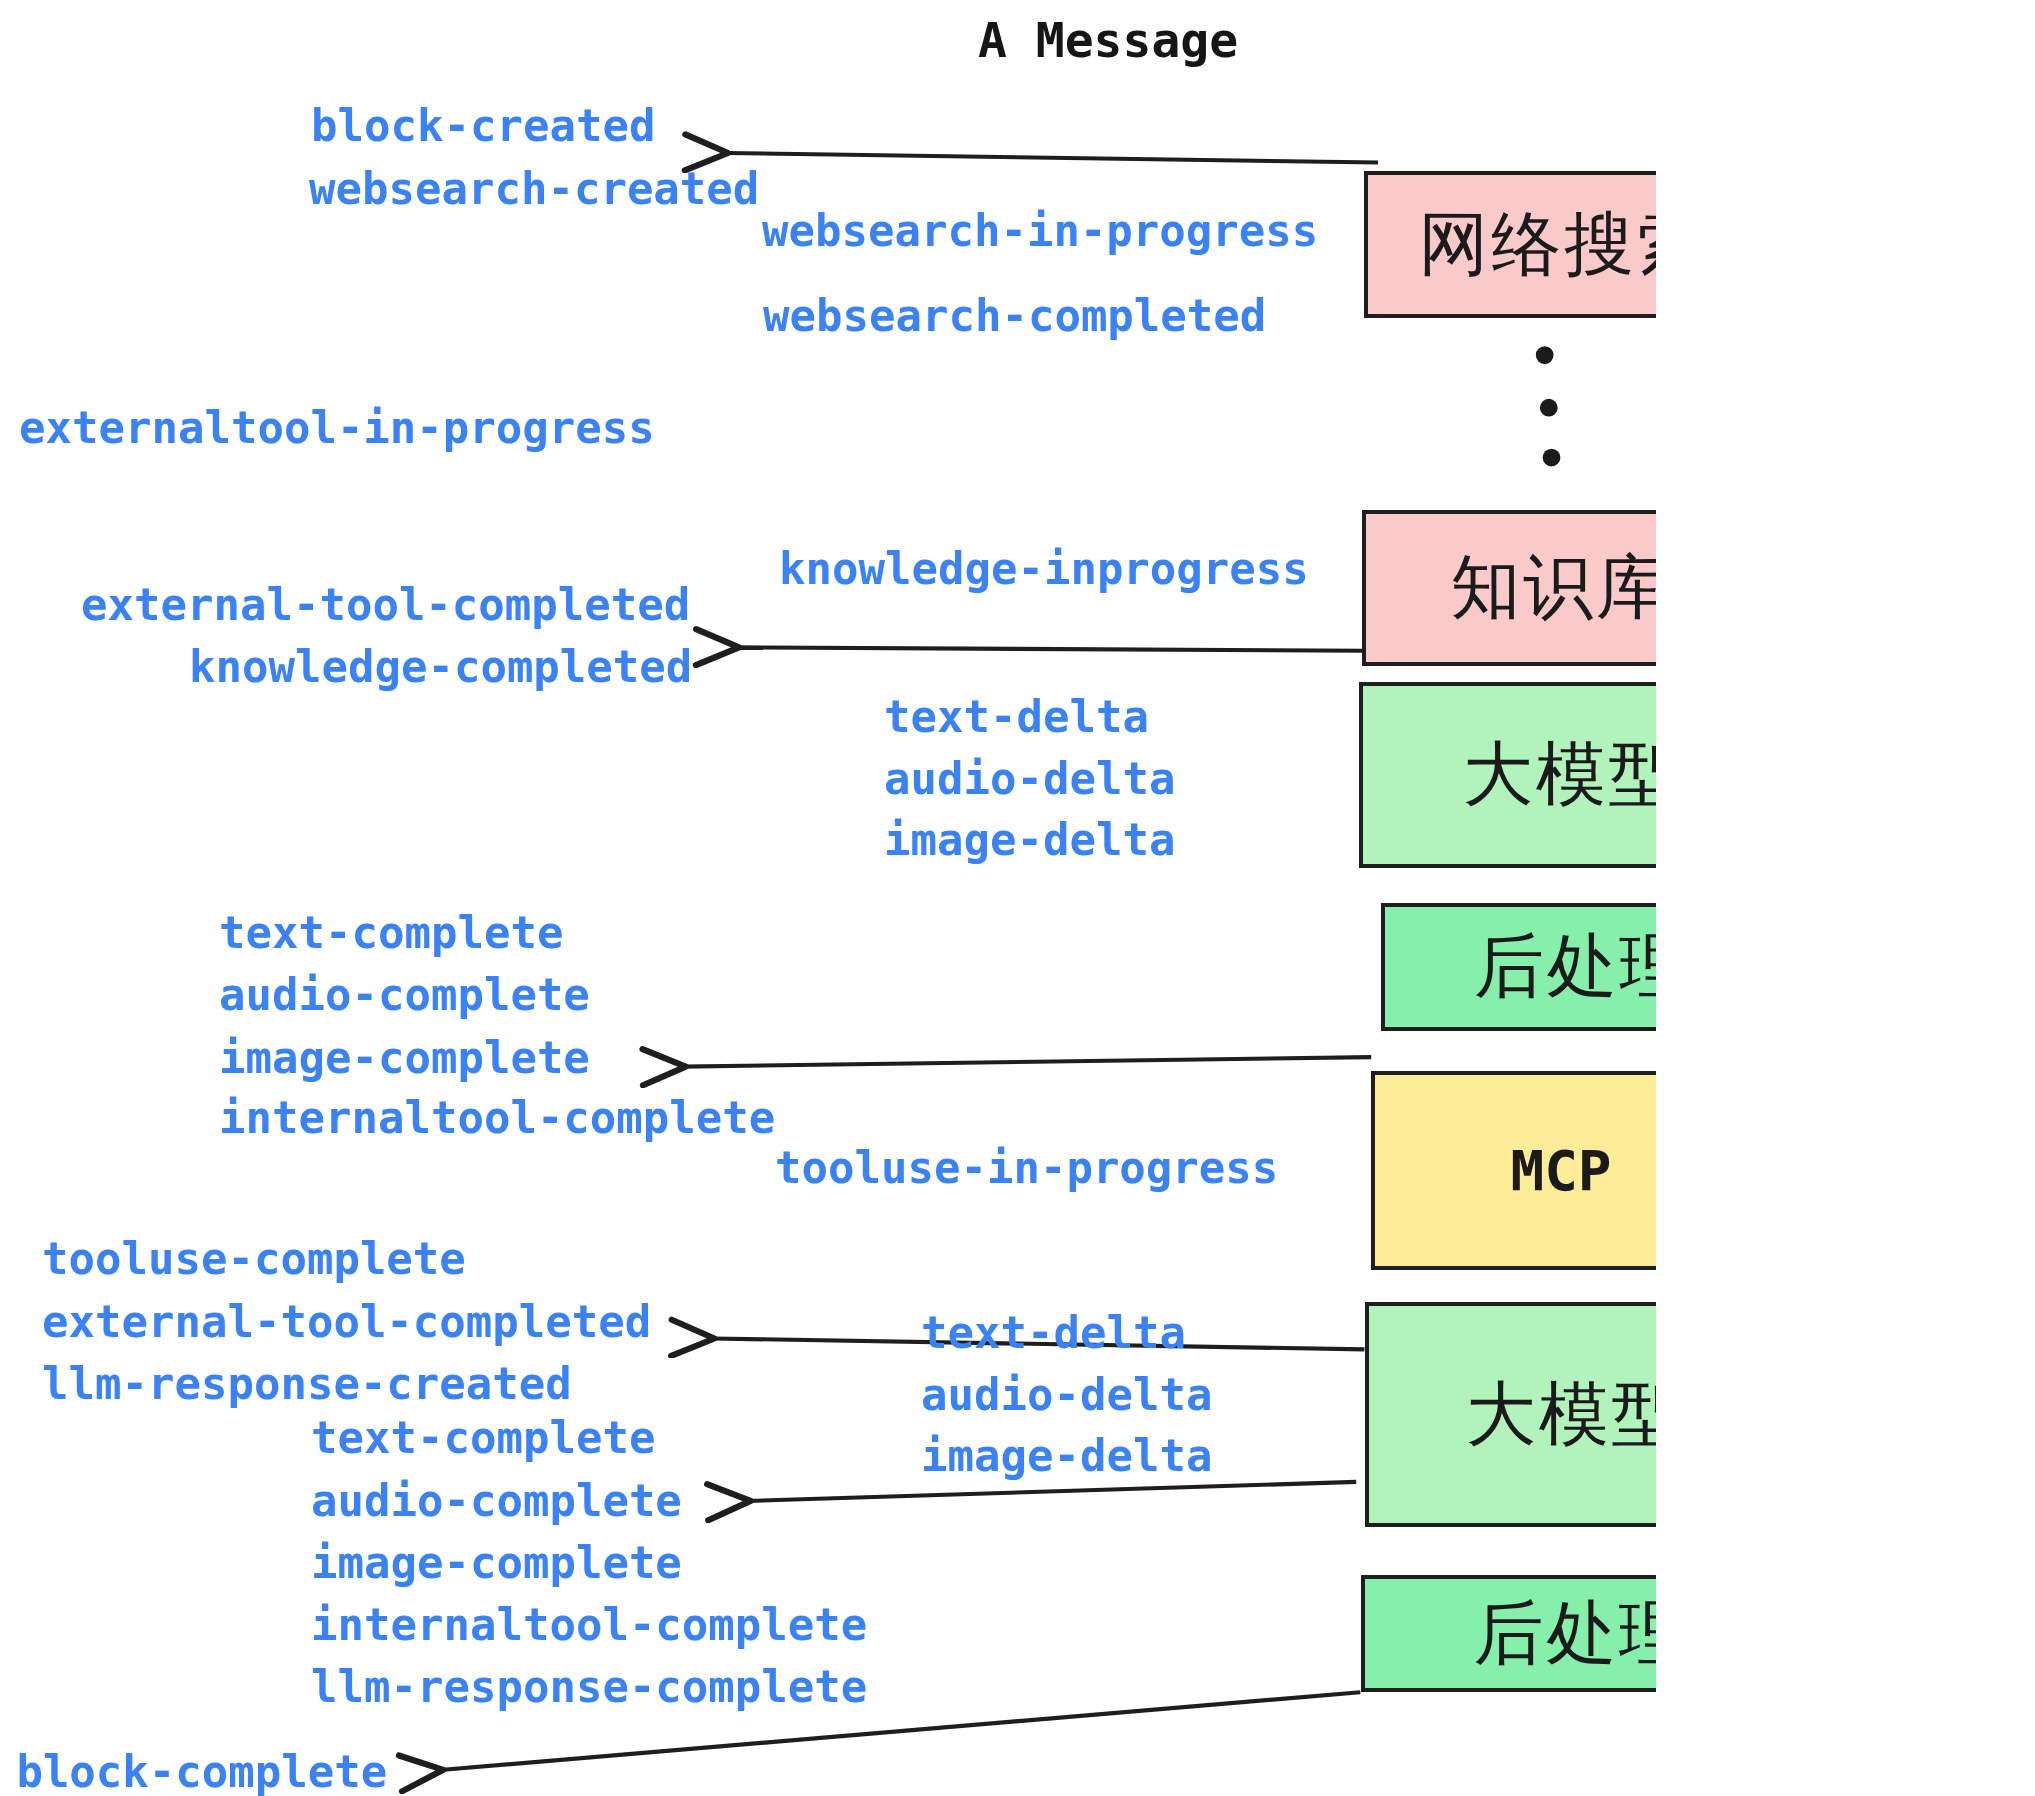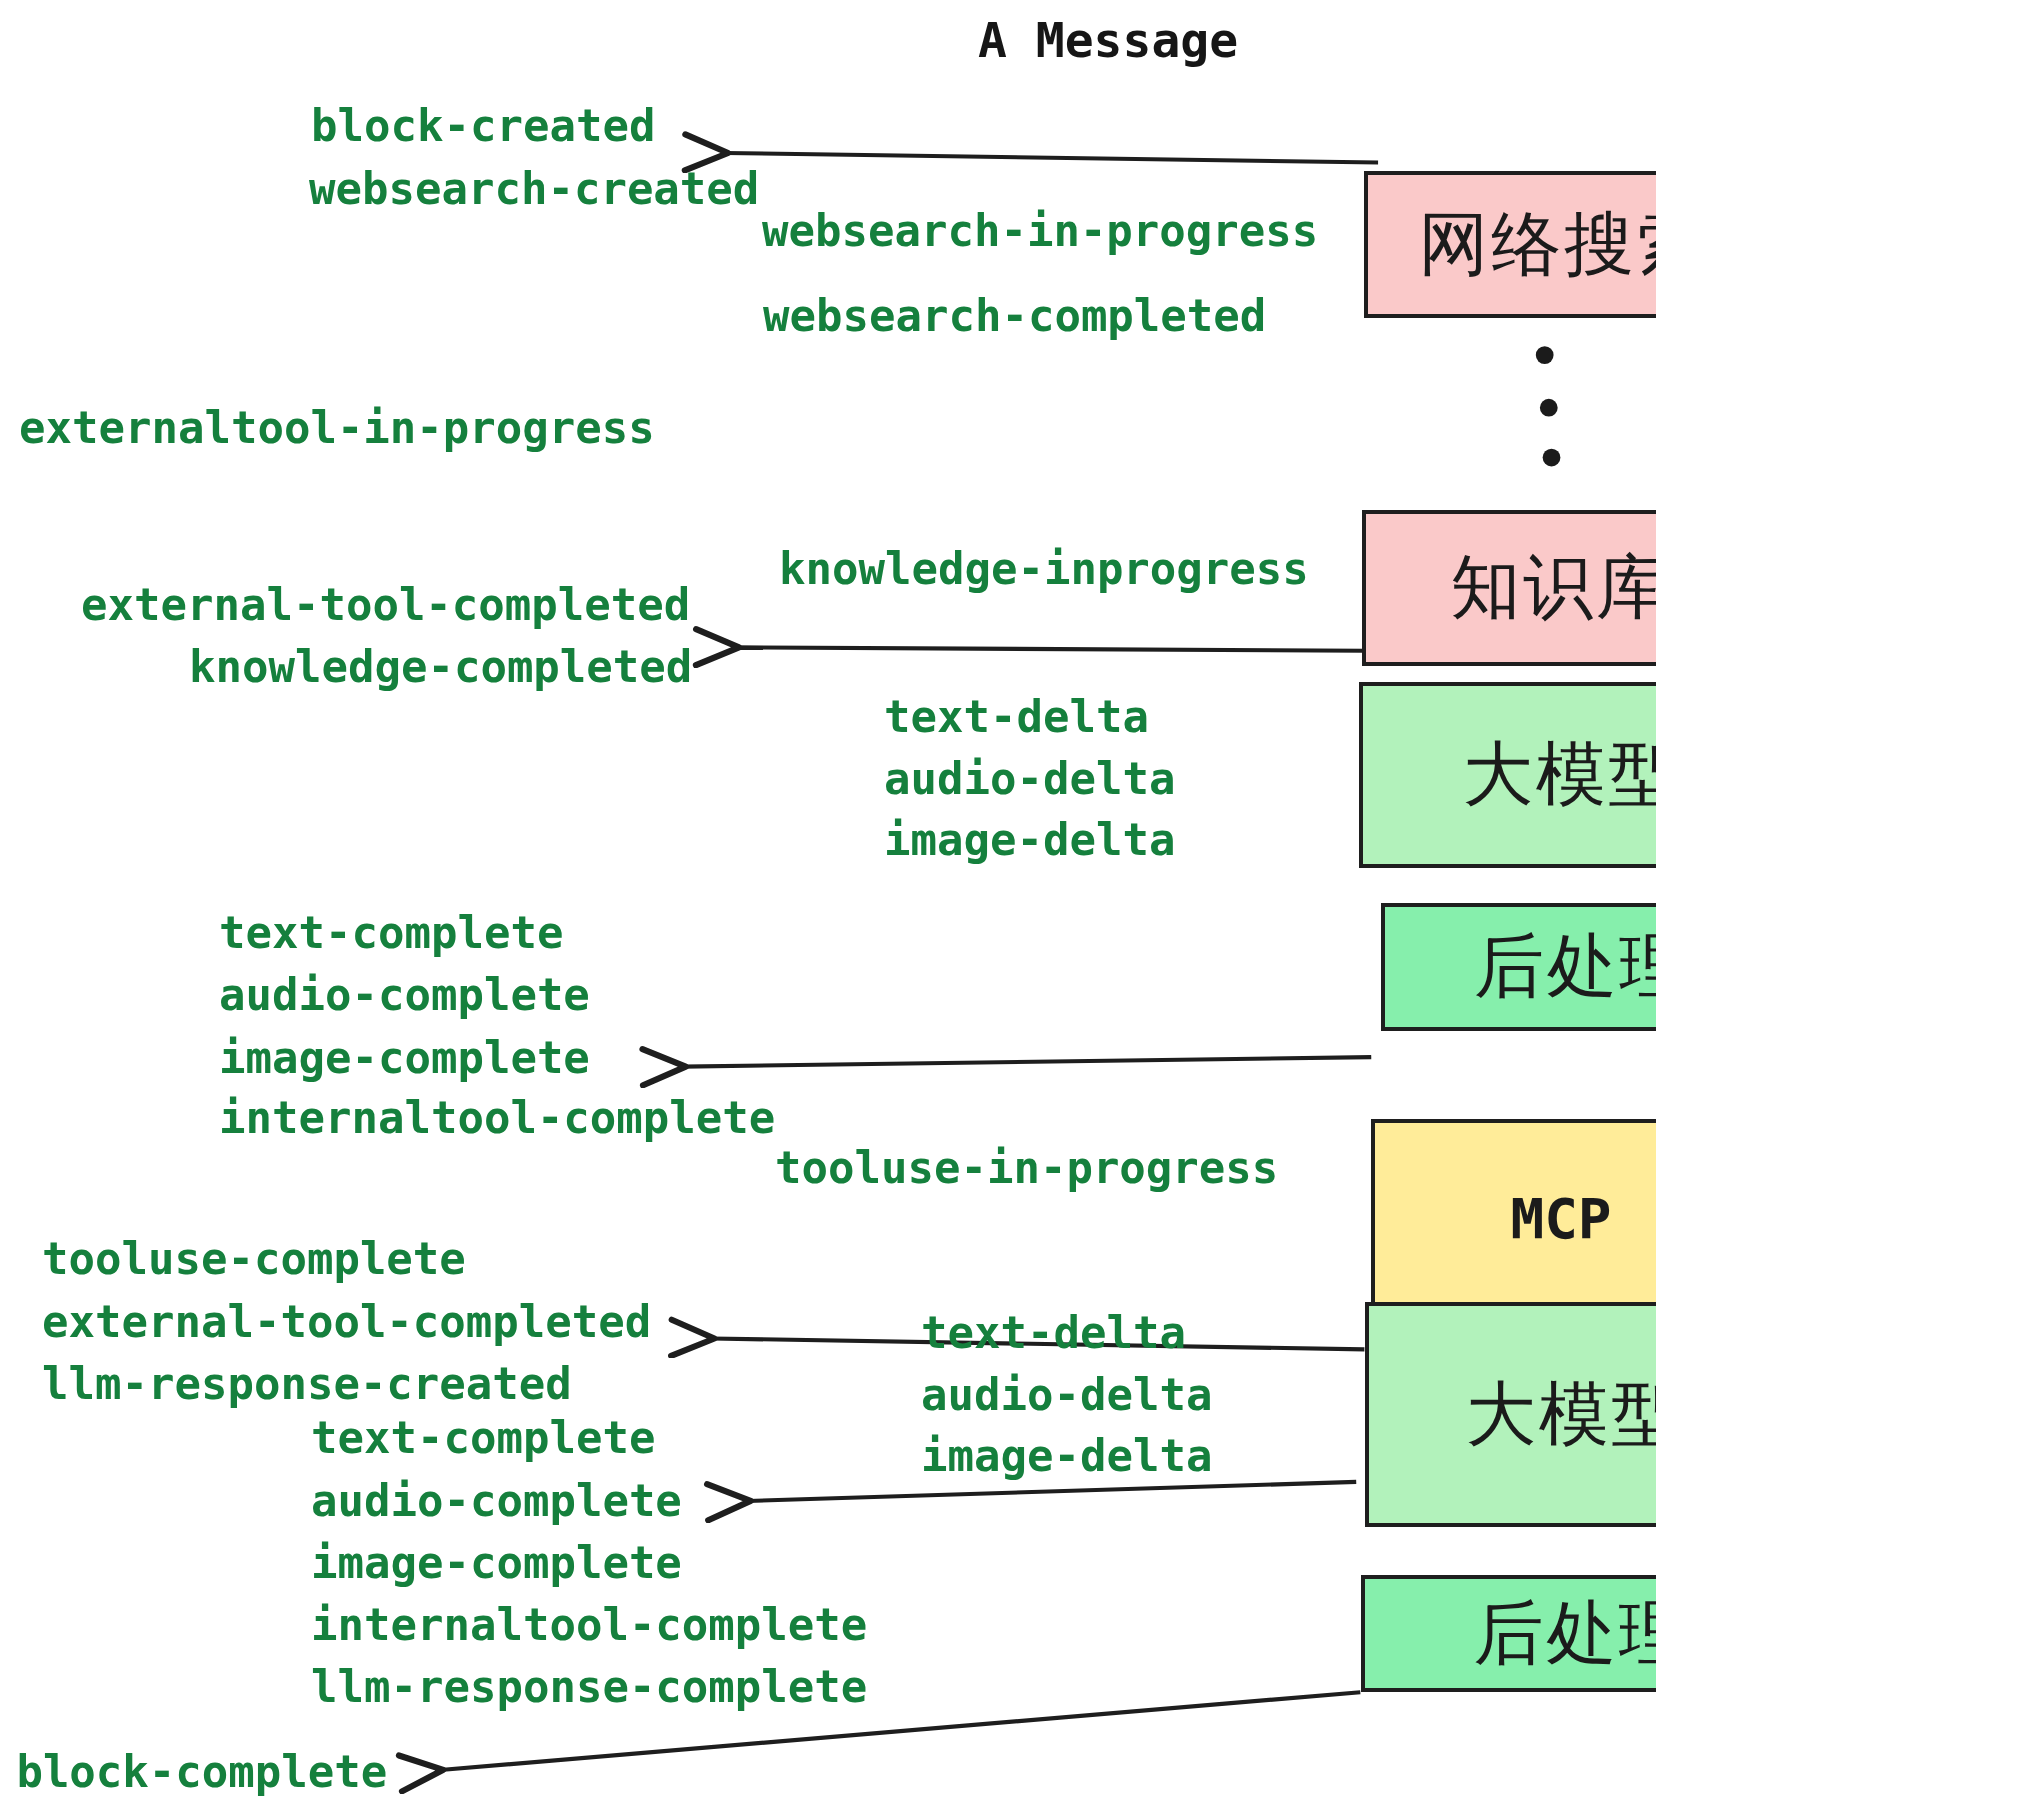--- a/index.html
+++ b/index.html
@@ -1,29 +1,29 @@
 <!DOCTYPE html>
 <html style="font-size:11px"><head>
 <meta charset="utf-8">
 <style>
   html,body{margin:0;padding:0;background:#ffffff;}
   #canvas{position:relative;width:1656px;height:1796px;background:#ffffff;overflow:hidden;
           font-family:"DejaVu Sans Mono","Liberation Mono",monospace;}
   .evt{position:absolute;font:bold 44px "DejaVu Sans Mono","Liberation Mono",monospace;
-       color:#15803d;white-space:nowrap;}
+       color:#3b82f6;white-space:nowrap;}
   .title{position:absolute;font:bold 48px "DejaVu Sans Mono","Liberation Mono",monospace;
          color:#161616;white-space:nowrap;}
   .box{position:absolute;border:4.8px solid #1e1e1e;display:flex;align-items:center;justify-content:center;
        box-sizing:border-box;}
   .box .cjk{font-family:"DejaVu Sans","Liberation Sans",sans-serif;font-size:70px;color:#1b1b1b;
             font-weight:500;letter-spacing:2.7px;}
   .box .mono{font:bold 56px "DejaVu Sans Mono","Liberation Mono",monospace;color:#1b1b1b;}
   .pink{background:#fac9c9;}
   .green{background:#b2f2bb;padding-left:16px;}
-  .yellow{background:#ffec99;margin-top:48px;}
+  .yellow{background:#ffec99;}
   .white{background:#86efac;}
   .side-note{position:absolute;font-family:"DejaVu Sans","Liberation Sans",sans-serif;
              font-size:49px;color:#141414;white-space:nowrap;letter-spacing:1.4px;}
   svg.overlay{position:absolute;left:0;top:0;width:2035px;height:1796px;pointer-events:none;}
 </style>
 </head>
 <body>
 
 <div id="canvas">
 

